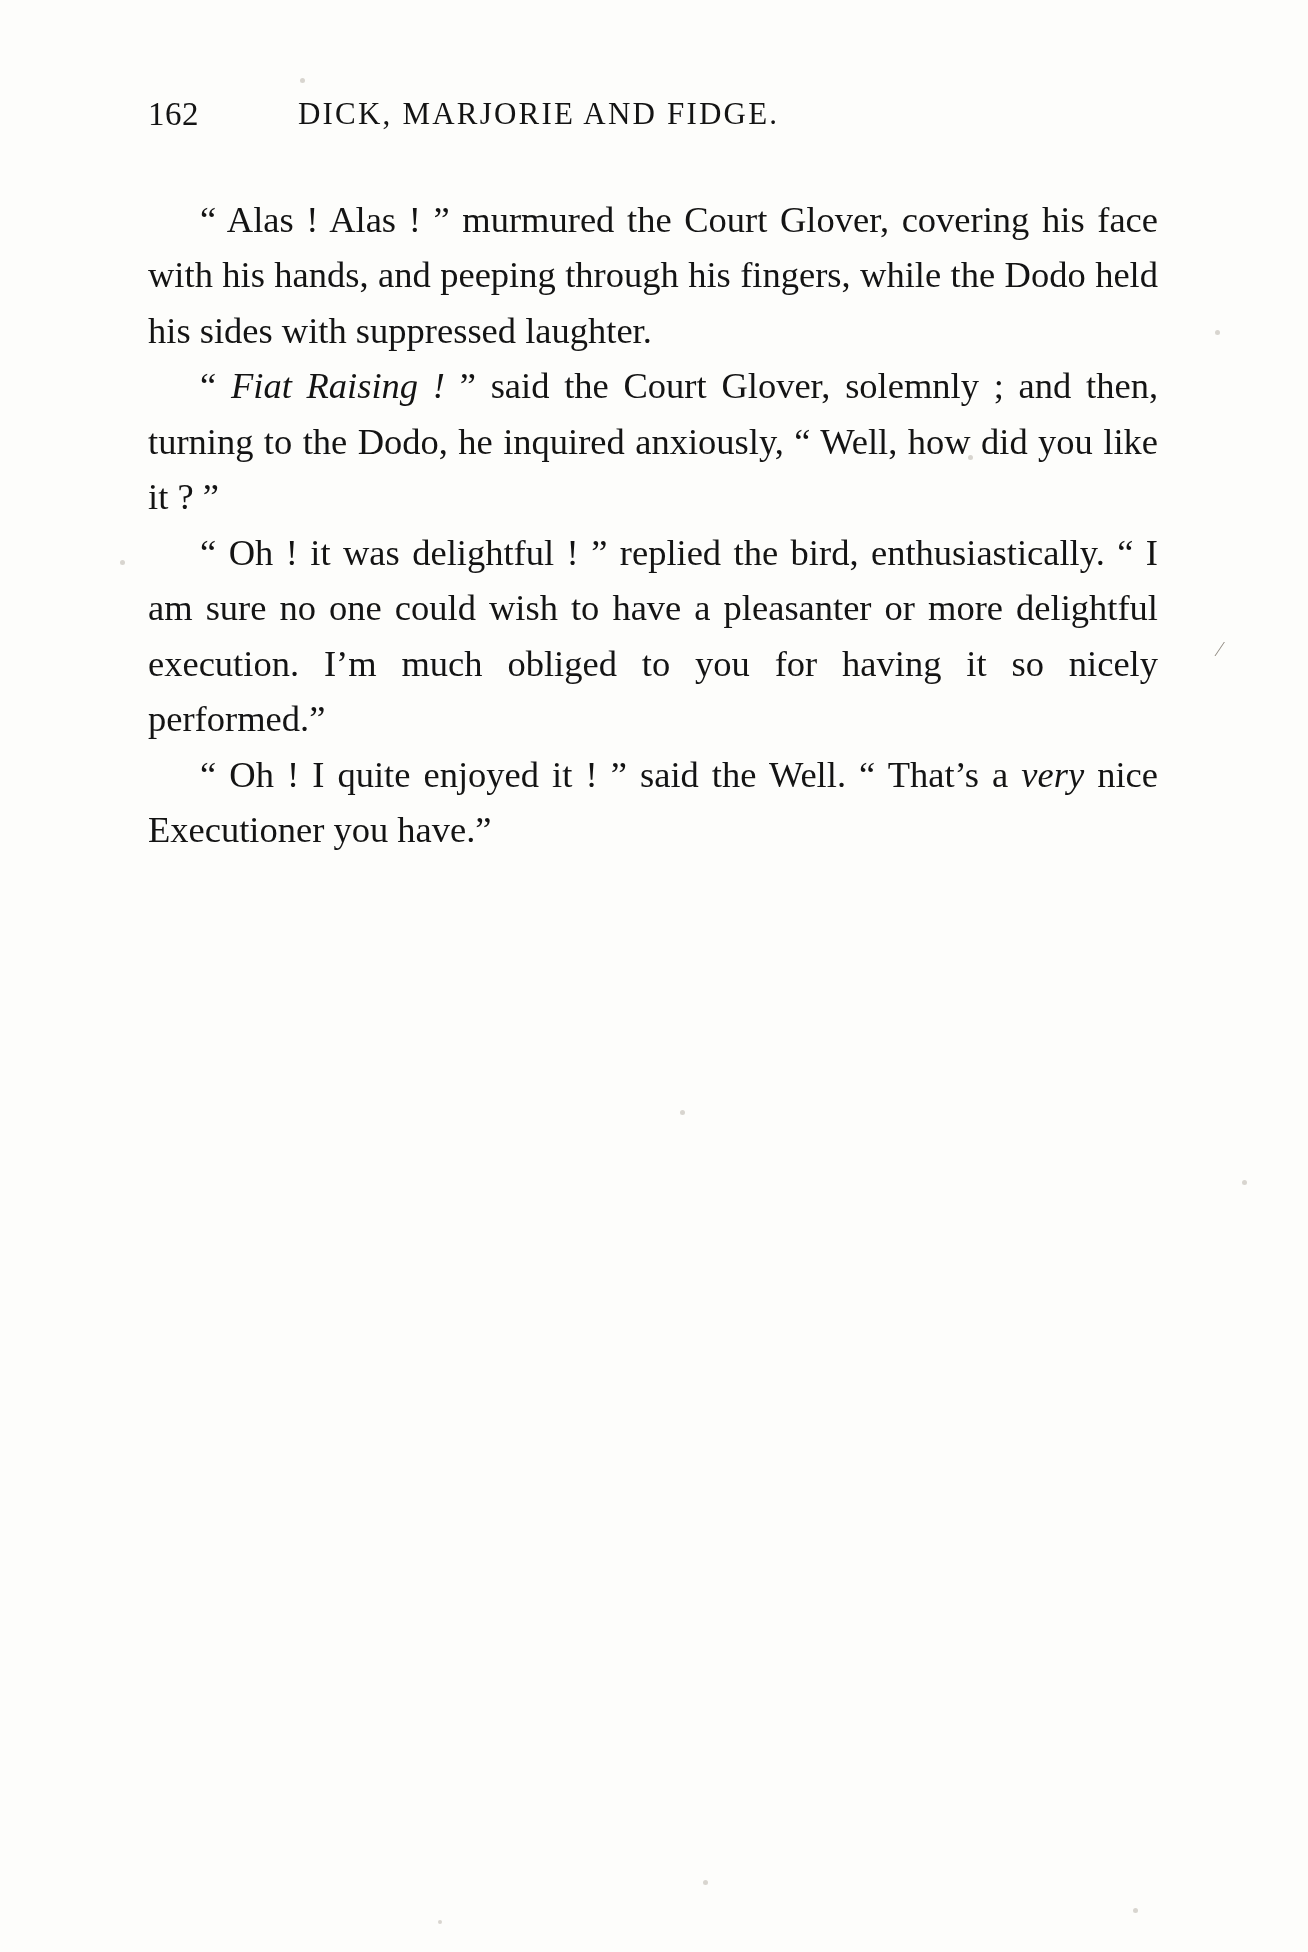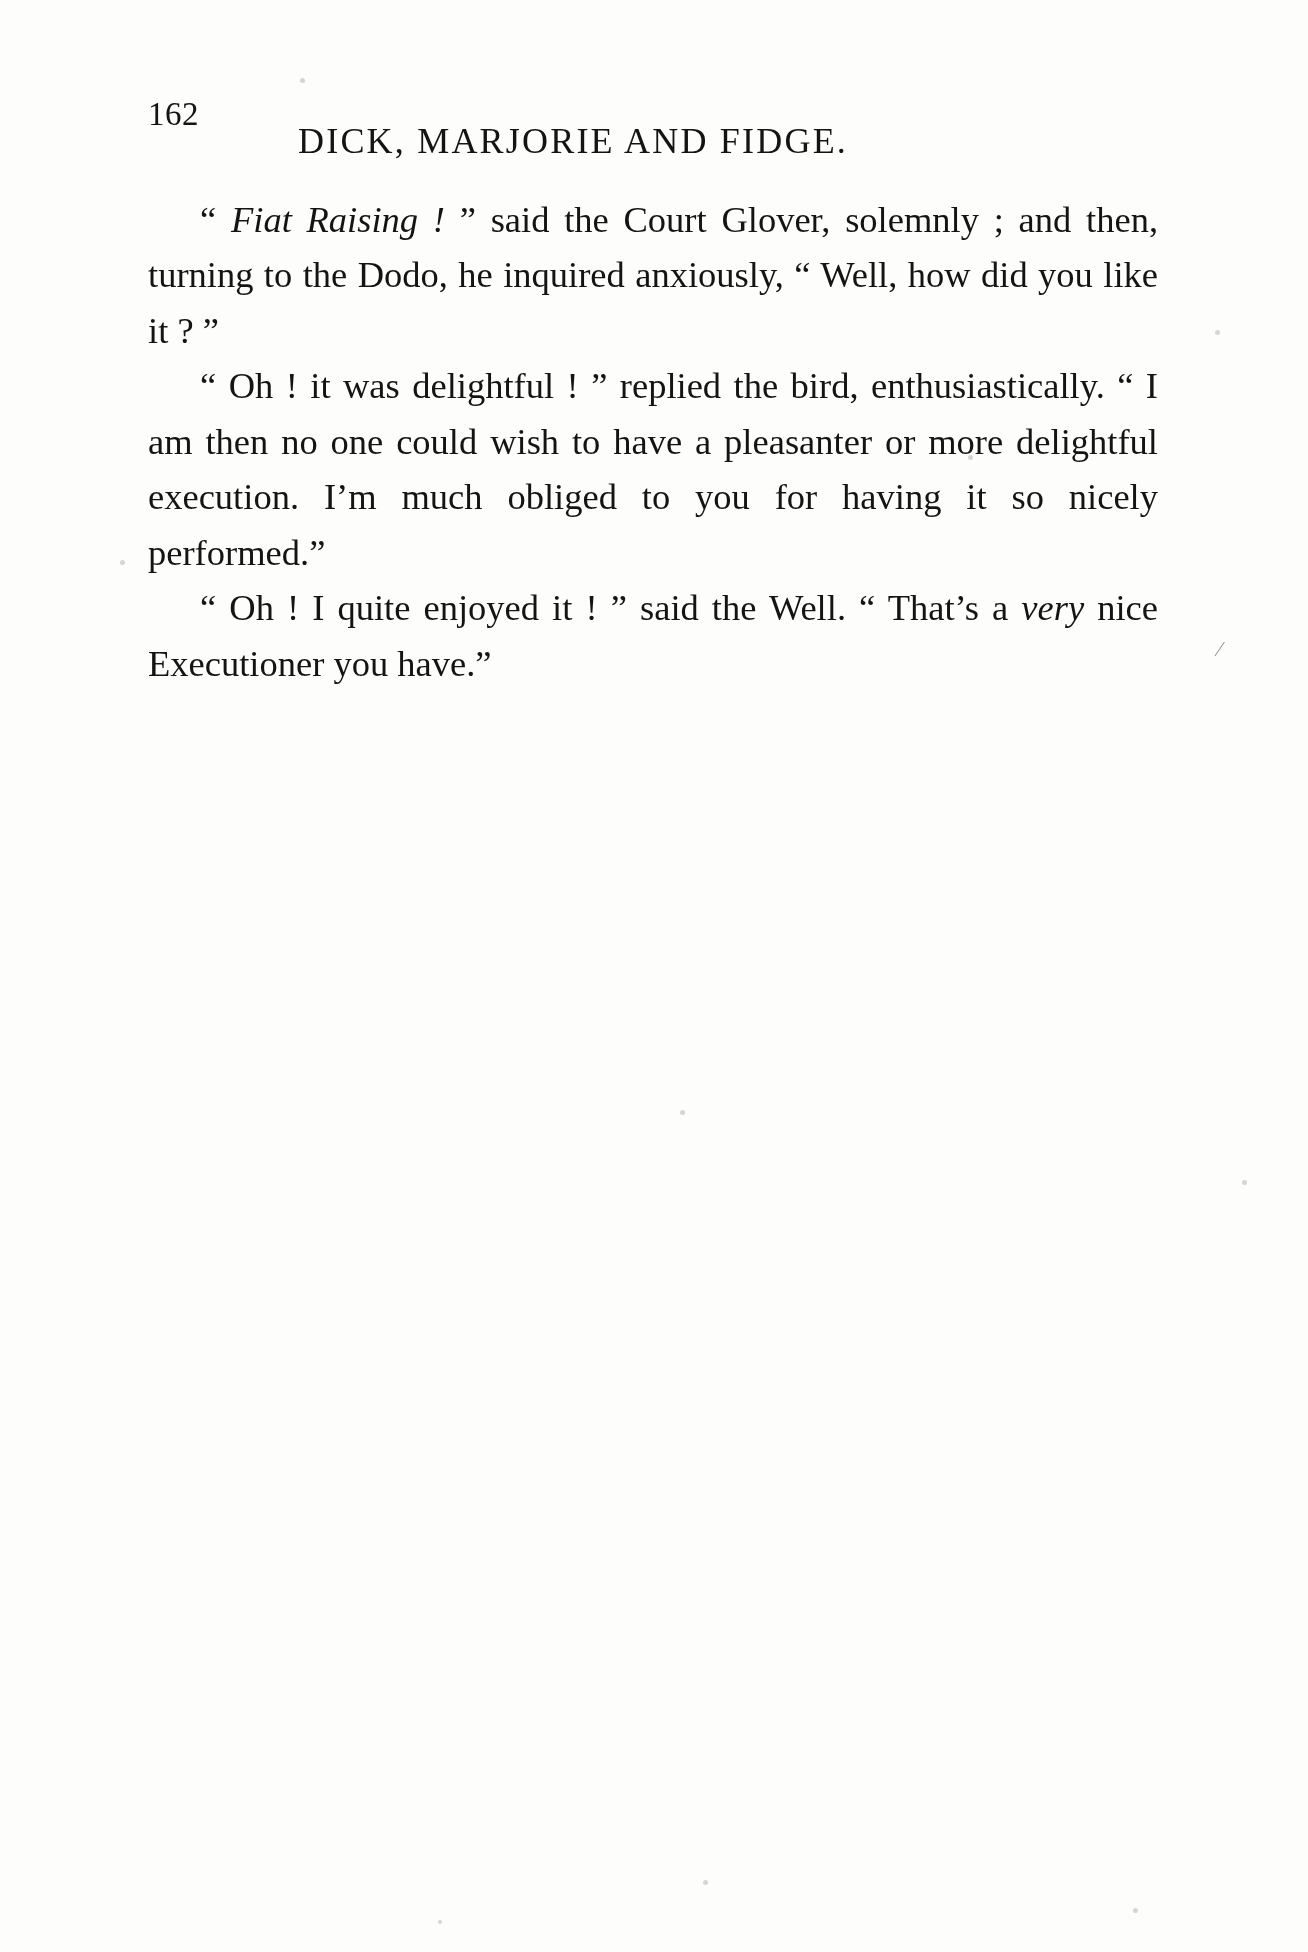--- a/index.html
+++ b/index.html
@@ -28,24 +28,23 @@
     height: 62px;
     margin-bottom: 34px;
   }
   .folio {
     font-size: 33px;
     letter-spacing: 0.5px;
     width: 150px;
     flex: none;
   }
   .running-title {
-    font-size: 36px;
+    font-size: 31px;
     letter-spacing: 2.2px;
     white-space: nowrap;
-    margin-top: 24px;
   }
   .body-text {
     font-size: 36.5px;
     line-height: 1.52;
     text-align: justify;
     text-justify: inter-word;
     -webkit-hyphens: none;
     hyphens: none;
   }
   .para {
@@ -76,25 +75,26 @@
 
   <div class="page-inner">
 
     <div class="header">
       <div class="folio">162</div>
       <div class="running-title">DICK, MARJORIE AND FIDGE.</div>
     </div>
 
     <div class="body-text">
 
+      <p class="para">“ Alas !   Alas ! ” murmured the Court Glover, covering his face with his hands, and peeping through his fingers, while the Dodo held his sides with suppressed laughter.</p>
 
 
       <p class="para"><span>“ </span><em>Fiat Raising !</em><span> ” said the Court Glover, solemnly ; and then, turning to the Dodo, he inquired anxiously, “ Well, how did you like it ? ”</span></p>
 
-      <p class="para">“ Oh ! it was delightful ! ” replied the bird, enthusiastically.   “ I am then no one could wish to have a pleasanter or more delightful execution. I’m much obliged to you for having it so nicely performed.”</p>
+      <p class="para">“ Oh ! it was delightful ! ” replied the bird, enthusiastically.   “ I am sure no one could wish to have a pleasanter or more delightful execution. I’m much obliged to you for having it so nicely performed.”</p>
 
 
       <p class="para"><span>“ Oh ! I quite enjoyed it ! ” said the Well. “ That’s a </span><em>very</em><span> nice Executioner you have.”</span></p>
 
     </div>
   </div>
 
   <span class="speck" style="left:300px; top:78px; width:5px; height:5px;"></span>
   <span class="speck" style="left:1215px; top:330px; width:5px; height:5px;"></span>
   <span class="speck" style="left:968px; top:455px; width:5px; height:5px;"></span>

